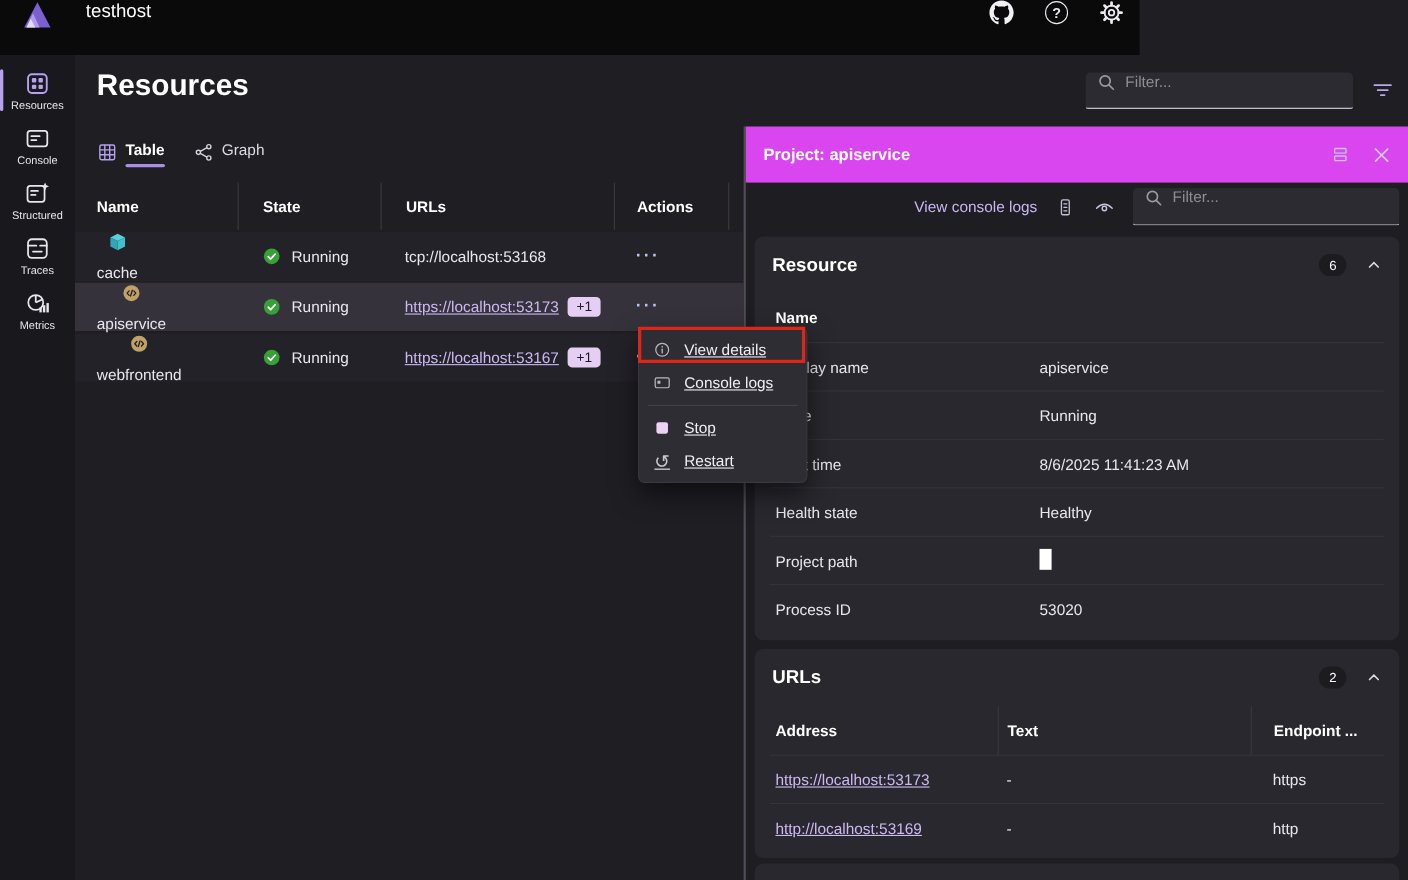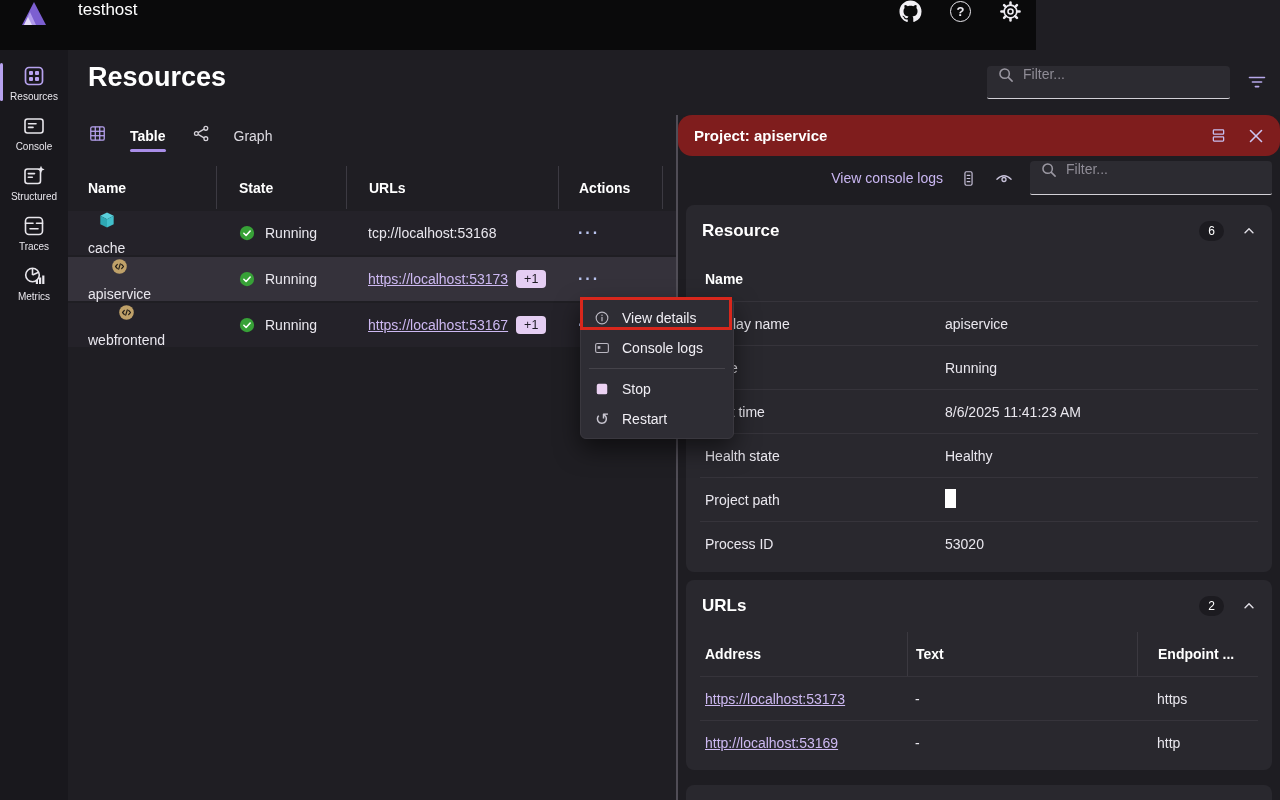--- a/index.html
+++ b/index.html
@@ -29,21 +29,21 @@
   .main { position:absolute; left:68px; top:50px; right:0; bottom:0; background:#1f1e23; }
   .page-title { position:absolute; left:20px; top:12px; font-size:27px; font-weight:700; color:#fff; }
   .filter-box { position:absolute; display:flex; align-items:flex-start; gap:8px;
     background:#2c2b31; border-radius:4px 4px 2px 2px; border-bottom:1px solid #d2d0d6; padding:0 10px; }
   .filter-box input { background:transparent; border:none; outline:none; color:#e9e7ee;
     font-family:"Liberation Sans",sans-serif; font-size:14px; width:100%; }
   .filter-box input::placeholder { color:#8f8c96; }
   .main-filter { right:50px; top:16px; width:243px; height:33px; }
   .funnel-btn { position:absolute; right:13px; top:22px; cursor:pointer; }
   .tabs { position:absolute; left:20px; top:74px; display:flex; gap:26px; }
-  .tab { display:flex; align-items:flex-start; gap:23px; cursor:pointer; color:#dddbe2; }
+  .tab { display:flex; align-items:flex-end; gap:7px; cursor:pointer; color:#dddbe2; }
   .tab .tab-label { position:relative; padding-bottom:8px; top:4px; }
   .tab.active .tab-label { font-weight:700; color:#fff; }
   .tab.active .tab-label::after { content:""; position:absolute; left:0; right:0; bottom:0;
     height:3px; border-radius:2px; background:#a98ee8; }
   
   .rtable { position:absolute; left:0; top:116px; width:608px; }
   .thead { display:flex; height:43px; align-items:center; font-weight:700; color:#fff; }
   .th, .td { display:flex; align-items:center; height:100%; }
   .c1 { width:148px; padding-left:20px; }
   .c2 { width:130px; padding-left:22px; }
@@ -55,21 +55,21 @@
   .trow.selected { background:#35323b; }
   .res-name { display:flex; align-items:center; gap:10px;flex-direction:column; }
   .state-cell { display:flex; align-items:center; gap:9px; }
   a.url-link { color:#cdb9f2; text-decoration:underline; }
   .plus-badge { background:#e5cef3; color:#1e1b24; font-size:12.5px; border-radius:4px;
     padding:2px 8px; margin-left:8px; cursor:pointer; }
   .ellipsis-btn { color:#b9c4ef; font-size:16px; letter-spacing:2px; font-weight:bold; cursor:pointer; }
   
   .details-panel { position:absolute; left:676px; top:115px; width:604px; bottom:0;
     background:#1e1d22; border-left:2px solid #504d56; z-index:10; }
-  .panel-header { height:41px; background:#7f1d1d; display:flex; align-items:center; padding:0 16px;border-radius:14px; }
+  .panel-header { height:51px; background:#d946ef; display:flex; align-items:center; padding:0 16px; }
   .panel-title { font-size:15px; font-weight:700; color:#fff; flex:1; }
   .panel-header-icons { display:flex; align-items:center; gap:20px; }
   .panel-toolbar { height:44px; display:flex; align-items:center; justify-content:flex-end;
     gap:16px; padding:0 8px 0 0; }
   .console-link { color:#c9b6f1; cursor:pointer; }
   .toolbar-filter { position:relative; width:242px; height:34px; }
   .card { margin:5px 8px 8px; background:#29282e; border-radius:8px; overflow:hidden; }
   .card-title-row { height:52px; display:flex; align-items:center; padding:0 16px; }
   .card-title { font-size:17px; font-weight:700; color:#fff; flex:1; }
   .count-badge { background:#1c1b20; color:#fff; font-size:12px; border-radius:10px;
@@ -84,21 +84,21 @@
   .u2 { width:230px; padding-left:8px; }
   .u3 { flex:1; padding-left:20px; }
   .kv-header .u2, .kv-header .u3 { border-left:1px solid #3b3940; height:100%; display:flex; align-items:center; }
   .masked-block { display:inline-block; width:11px; height:19px; background:#fff; }
   .card-sliver { position:absolute; left:8px; right:8px; top:670px; height:20px;
     background:#29282e; border-radius:8px 8px 0 0; }
   
   .context-menu { position:absolute; left:580px; top:298px; width:154px; background:#2e2d34;
     border:1px solid #3a383f; border-radius:6px; padding:4px 0;
     box-shadow:0 10px 24px rgba(0,0,0,.55); z-index:50; }
-  .menu-item { height:30px; display:flex; align-items:center; gap:11px; padding:0 12px; cursor:pointer; color:#f0eef4; }
+  .menu-item { height:30px; display:flex; align-items:center; gap:11px; padding:0 12px; cursor:pointer; color:#f0eef4;text-decoration:underline; }
   .menu-divider { height:1px; background:#45434a; margin:5px 8px; }
   .restart-glyph { font-size:17px; color:#c9c6d1; width:18px; text-align:center; }
   .red-box { position:absolute; left:580px; top:297px; width:152px; height:33px;
     border:3px solid #d8271c; z-index:60; pointer-events:none; }
   svg { display:block; }
 </style>
 </head>
 <body>
 
 <div class="topbar">

